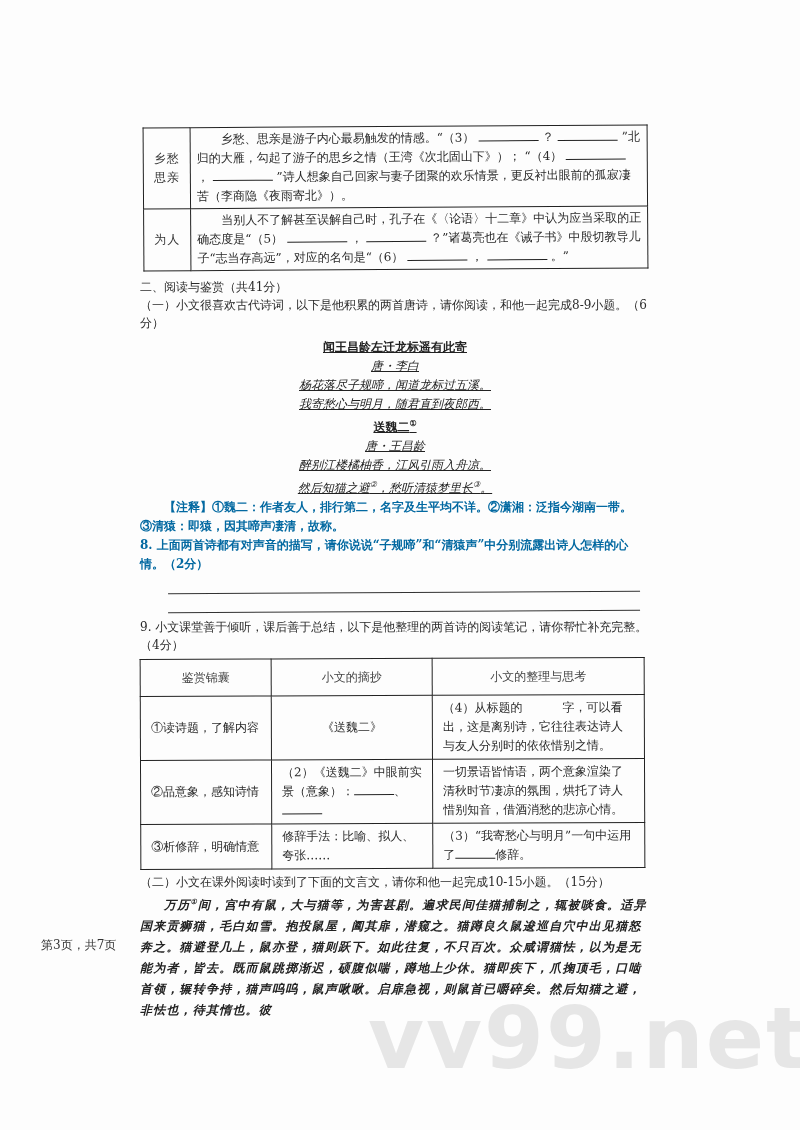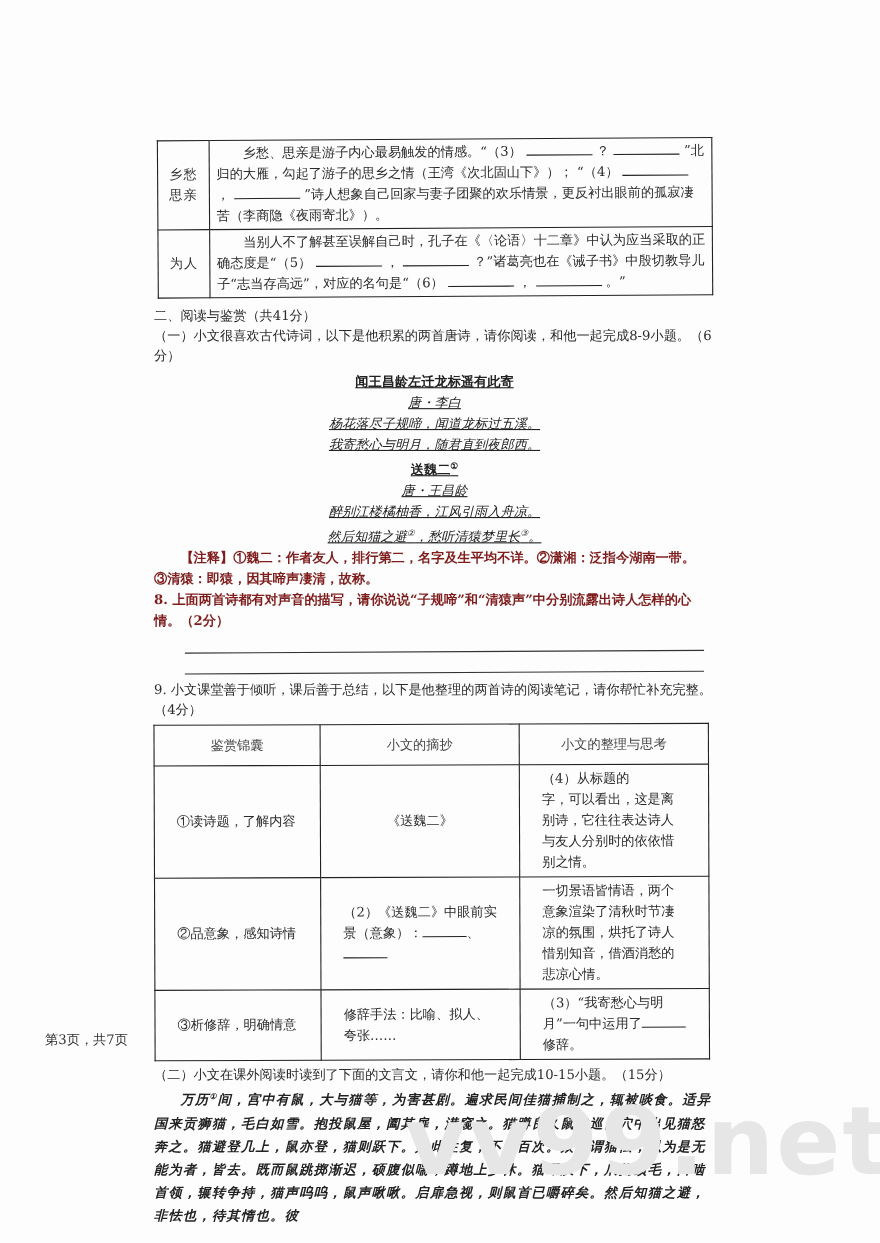--- a/index.html
+++ b/index.html
@@ -82,40 +82,40 @@
       color: #222;
       text-decoration: underline;
     }
     .poem .title { font-weight: bold; font-style: normal; }
     .poem sup { font-size: 8px; }
 
     .note {
       font-size: 12px;
       line-height: 19px;
       font-weight: bold;
-      color: #7f1d1d;
+      color: #0369a1;
     }
     .note .note-tag { font-weight: bold; }
 
     .answer-line {
       height: 18px;
       border-bottom: 1px solid #333;
       margin: 0 10px 0 28px;
       transform: rotate(-0.3deg);
     }
 
     table.notes-table {
       width: 505px;
       border-collapse: collapse;
       margin-top: 4px;
       transform: rotate(-0.2deg);
     }
     table.notes-table td, table.notes-table th {
       border: 1.5px solid #222;
-      padding: 3px 20px;
+      padding: 3px 10px;
       font-size: 12px;
       line-height: 19px;
       font-weight: normal;
       vertical-align: middle;
     }
     table.notes-table th {
       height: 30px;
       text-align: center;
       color: #444;
     }

